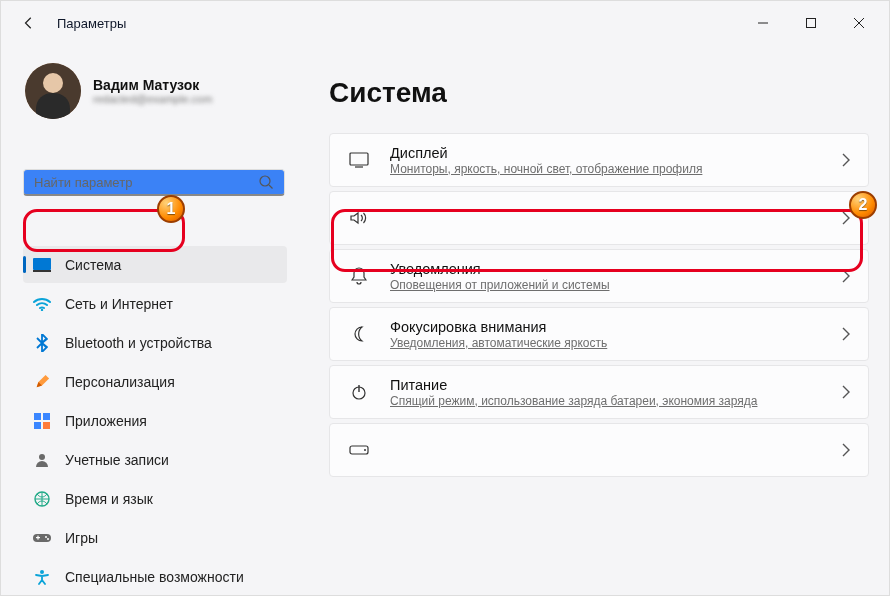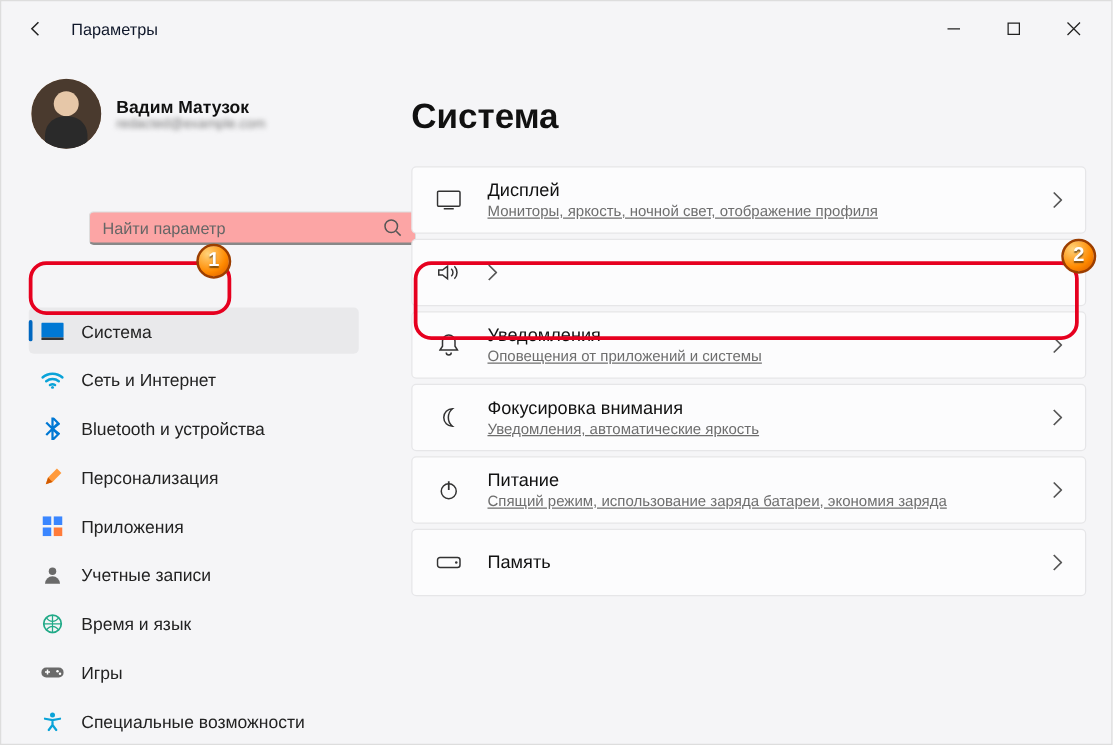--- a/index.html
+++ b/index.html
@@ -60,28 +60,27 @@
     color: #fff;
     overflow: hidden;
   }
   .avatar svg { width: 100%; height: 100%; }
   .user-name { font-size: 14px; font-weight: 600; color: #111; }
   .user-email { font-size: 11px; color: #7a7a7a; filter: blur(2.2px); }
   .search {
     margin-top: 4px;
     width: 262px;
     height: 34px;
-    background: #fca5a5;
+    background: #3b82f6;
     border: 1px solid #ddd;
     border-bottom: 2px solid #888;
     border-radius: 4px;
     display: flex;
     align-items: center;
     padding: 0 10px;
-    margin-left: 48px;
   }
   .search input {
     flex: 1;
     border: none;
     outline: none;
     font-size: 13px;
     background: transparent;
     color: #333;
   }
   .search input::placeholder { color: #666; }
@@ -120,20 +119,21 @@
   .cards { display: flex; flex-direction: column; gap: 4px; }
   .card {
     background: #fcfcfd;
     border: 1px solid #e6e6e8;
     border-radius: 4px;
     height: 54px;
     display: flex;
     align-items: center;
     padding: 0 18px;
     cursor: pointer;
+    justify-content: space-between;
   }
   .card-icon {
     width: 22px; height: 22px;
     display: flex; align-items: center; justify-content: center;
     color: #333;
     margin-right: 20px;
   }
   .card-body { flex: 1; }
   .card-title { font-size: 14.5px; color: #111; }
   .card-sub { font-size: 12px; color: #6e6e6e; margin-top: 1px; text-decoration: underline; }
@@ -373,21 +373,20 @@
           </svg>
       </div>
       <div class="card">
         <div class="card-icon">
             <svg viewBox="0 0 20 12" width="20" height="12">
               <rect x="1" y="2" width="18" height="8" rx="2" fill="none" stroke="#333" stroke-width="1.2"></rect>
               <circle cx="16" cy="6" r="1" fill="#333"></circle>
             </svg>
           </div>
         <div class="card-body">
-            <div class="card-title">Память</div>
           </div>
         <svg class="chev" width="8" height="14" viewBox="0 0 8 14">
             <path d="M1 1l6 6-6 6" fill="none" stroke="currentColor" stroke-width="1.4"></path>
           </svg>
       </div>
     </div>
   </div>
 </div>
 
 <div class="callout" style="left:22px; top:208px; width:162px; height:43px;"></div>

